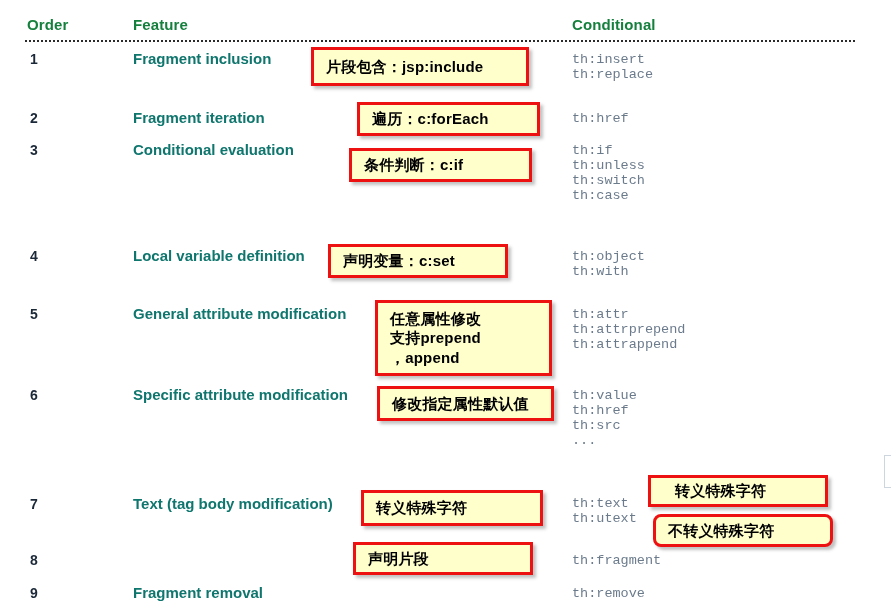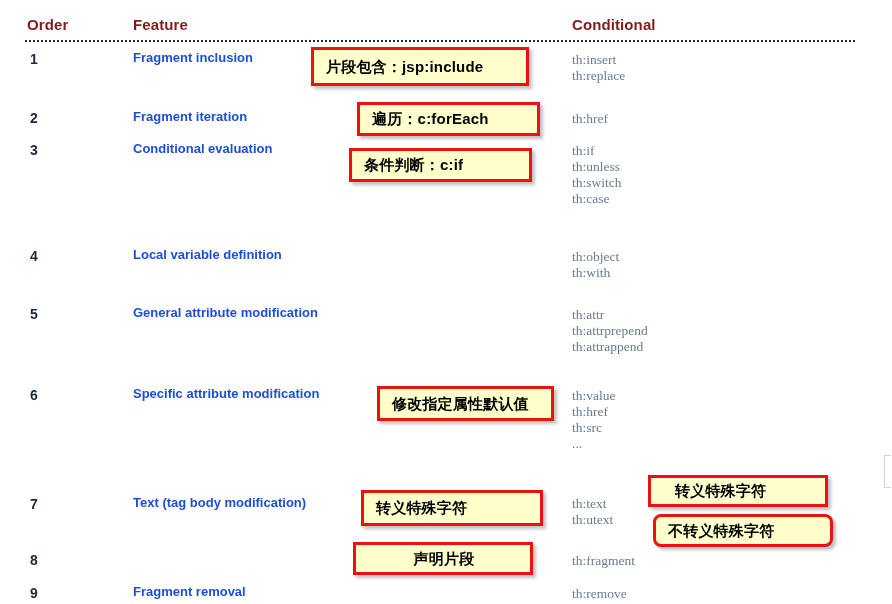--- a/index.html
+++ b/index.html
@@ -10,21 +10,21 @@
     overflow:hidden;
     position:relative;
   }
   #sheet{position:relative;width:892px;height:604px;}
 
   
   .th{
     position:absolute;
     font-weight:bold;
     font-size:15px;
-    color:#7f1d1d;
+    color:#15803d;
     letter-spacing:.1px;
     white-space:nowrap;
   }
   #th-order{left:27px;top:16px;}
   #th-feature{left:133px;top:16px;}
   #th-attributes{left:572px;top:16px;}
 
   .hrule{
     position:absolute;
     left:25px;top:40px;
@@ -37,28 +37,28 @@
     position:absolute;
     left:30px;
     font-weight:bold;
     font-size:14px;
     color:#1b2838;
   }
   .feature-cell{
     position:absolute;
     left:133px;
     font-weight:bold;
-    font-size:13px;
-    color:#1d4ed8;
+    font-size:15px;
+    color:#0f766e;
     white-space:nowrap;
   }
   .attr-cell{
     position:absolute;
     left:572px;
-    font-family:Liberation Serif, serif;
+    font-family:Liberation Mono, monospace;
     font-size:13.5px;
     color:#6b7b8c;
     white-space:pre;
   }
 
   
   .note{
     position:absolute;
     background:#ffffcc;
     border:3px solid #ee1111;
@@ -141,27 +141,31 @@
   <div class="order-cell" style="top:585px">9</div>
   <div class="feature-cell" style="top:584px">Fragment removal</div>
   <div class="attr-cell" style="top:586px">th:remove</div>
 
   <div class="note" style="left:311px;top:47px;width:218px;height:39px;">片段包含：jsp:include</div>
 
   <div class="note" style="left:313px;top:102px;width:183px;height:34px;margin-left:44px;">遍历：c:forEach</div>
 
   <div class="note" style="left:325px;top:148px;width:183px;height:34px;margin-left:24px;">条件判断：c:if</div>
 
+  <div class="note" style="left:328px;top:244px;width:180px;height:34px;">声明变量：c:set</div>
 
+  <div class="note" style="left:375px;top:300px;width:177px;height:76px;">任意属性修改
+支持prepend
+，append</div>
 
   <div class="note" style="left:377px;top:386px;width:177px;height:35px;">修改指定属性默认值</div>
 
   <div class="note" style="left:361px;top:490px;width:182px;height:36px;">转义特殊字符</div>
 
   <div class="note" style="left:648px;top:475px;width:180px;height:32px;padding-left:24px;">转义特殊字符</div>
 
   <div class="note" style="left:653px;top:514px;width:180px;height:33px;border-radius:8px;">不转义特殊字符</div>
 
-  <div class="note" style="left:353px;top:542px;width:180px;height:33px;text-align:center;">声明片段</div>
+  <div class="note" style="left:353px;top:542px;width:180px;height:33px;">声明片段</div>
 
   <div id="scroll-remnant"></div>
 
 </div>
 
 </body></html>

